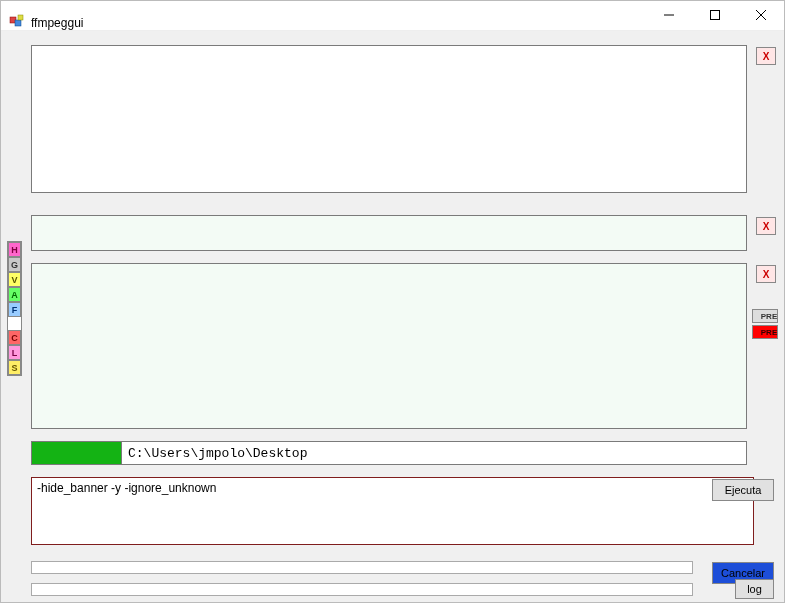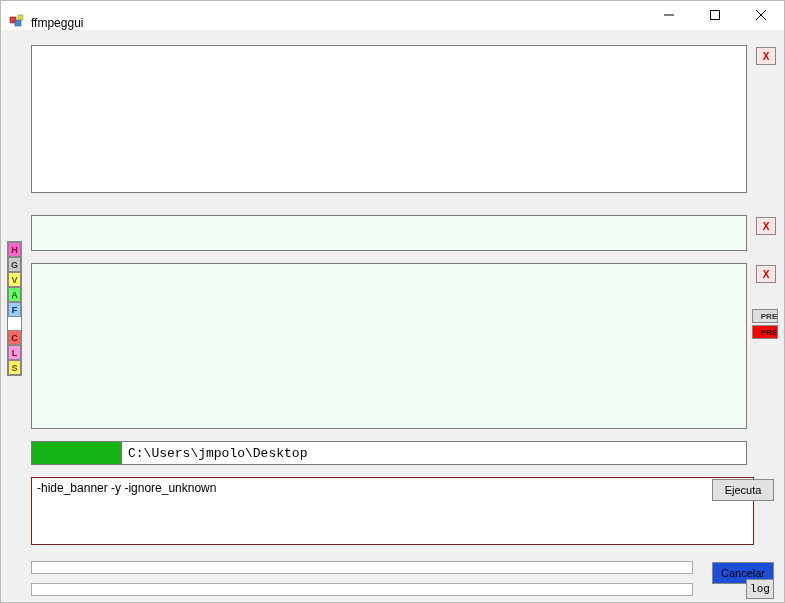--- a/index.html
+++ b/index.html
@@ -146,21 +146,21 @@
     position: absolute;
     border: 1px solid #888;
     background: #e1e1e1;
     font-size: 11px;
     display: flex; align-items: center; justify-content: center;
     cursor: pointer;
     padding: 0;
   }
   .btn-ejecuta { top: 448px; right: 10px; width: 62px; height: 22px; }
   .btn-cancelar { top: 504px; right: 10px; width: 62px; height: 22px; background: #1d4ed8; color: #000; margin-top: 27px; }
-  .btn-log { top: 548px; right: 10px; width: 28px; height: 20px; font-family: Liberation Mono, monospace; }
+  .btn-log { top: 548px; right: 10px; width: 39px; height: 20px; }
 
   
   .bar {
     position: absolute;
     left: 30px; width: 662px; height: 13px;
     background: #fff;
     border: 1px solid #aaa;
   }
   .bar1 { top: 530px; }
   .bar2 { top: 552px; }

